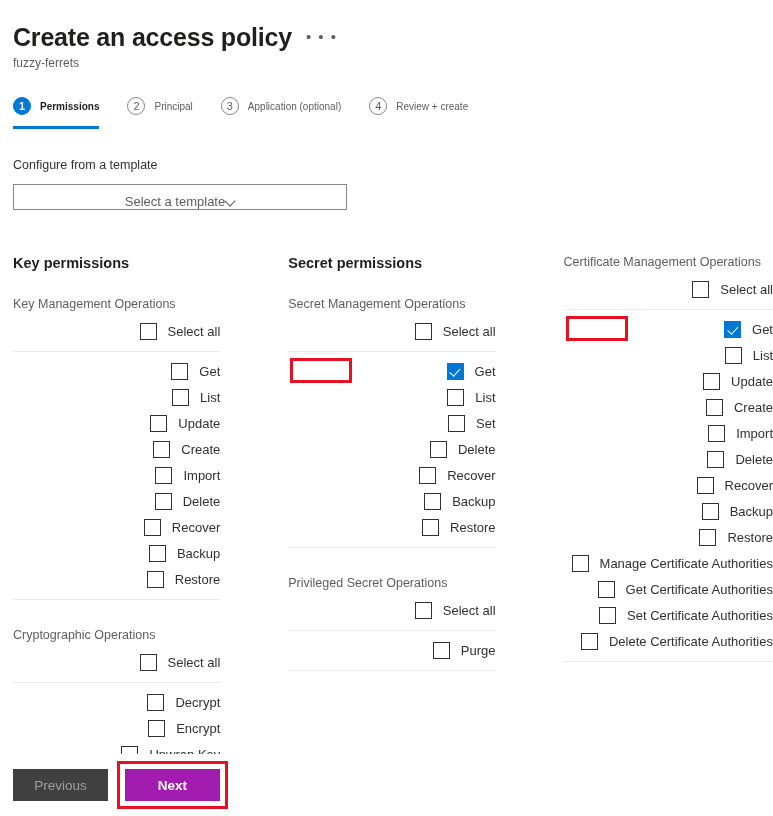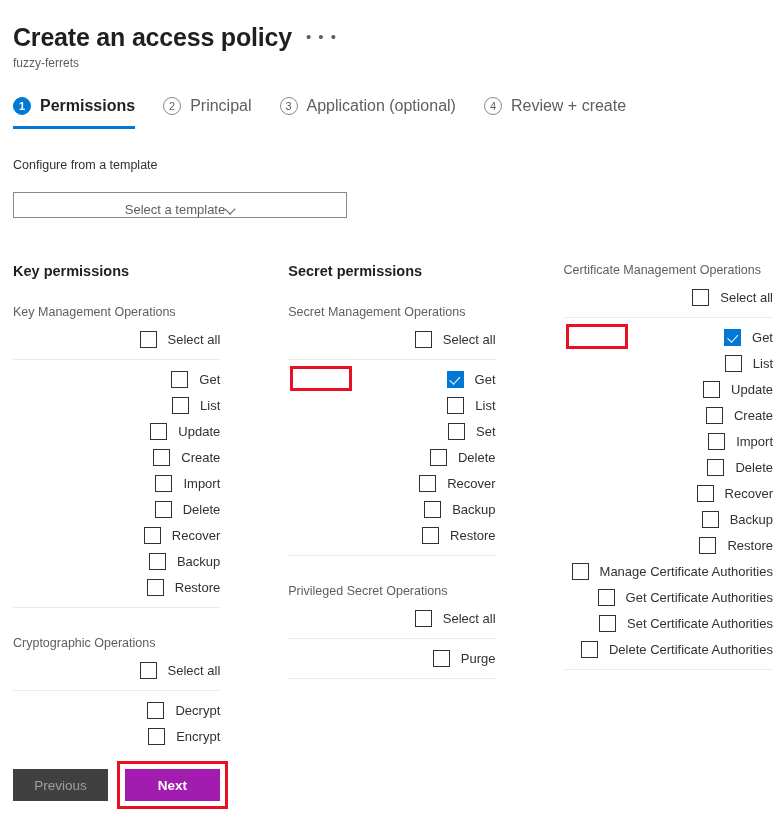--- a/index.html
+++ b/index.html
@@ -77,21 +77,21 @@
     margin-right: 9px;
     box-sizing: border-box;
   }
   .tab.active .num {
     background: #0078d4;
     border-color: #0078d4;
     color: #ffffff;
     font-weight: 600;
   }
   .tab .tlabel {
-    font-size: 16px;
+    font-size: 10px;
     color: #605e5c;
     white-space: nowrap;
   }
   .tab.active .tlabel {
     color: #201f1e;
     font-weight: 600;
   }
   .tab.active::after {
     content: "";
     position: absolute;
@@ -103,21 +103,21 @@
   }
 
   
   .template-block {
     margin-top: 33px;
     padding-left: 13px;
   }
   .field-label {
     font-size: 12.5px;
     color: #323130;
-    margin-bottom: 20px;
+    margin-bottom: 12px;
   }
   .select-box {
     width: 334px;
     height: 26px;
     border: 1px solid #8a8886;
     background: #ffffff;
     display: flex;
     align-items: center;
     justify-content: center;
     padding: 8px 8px 0 9px;

